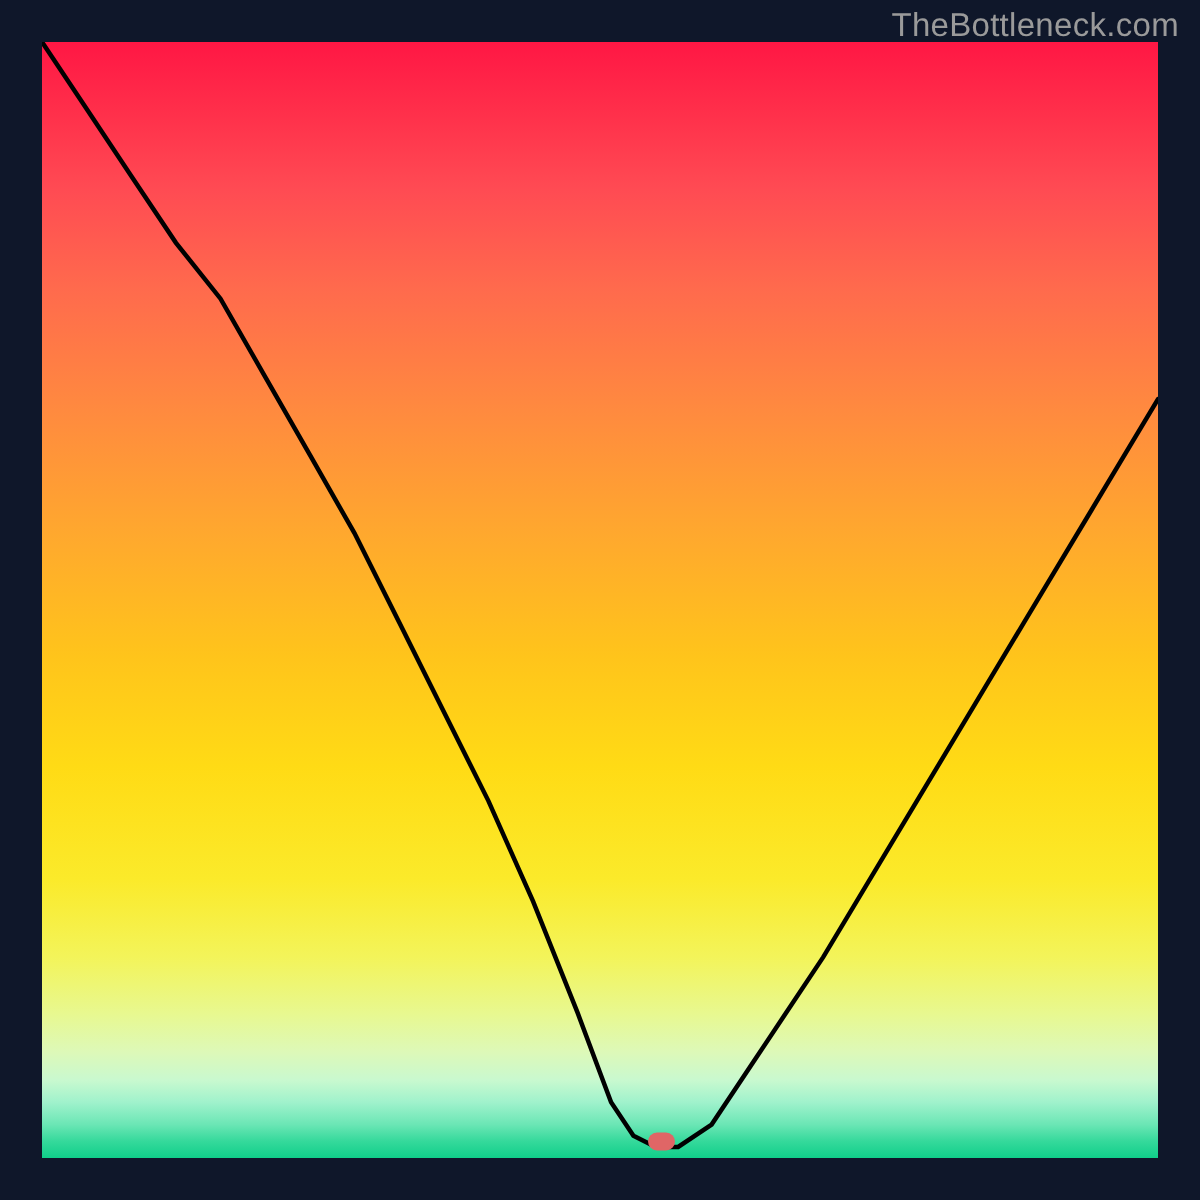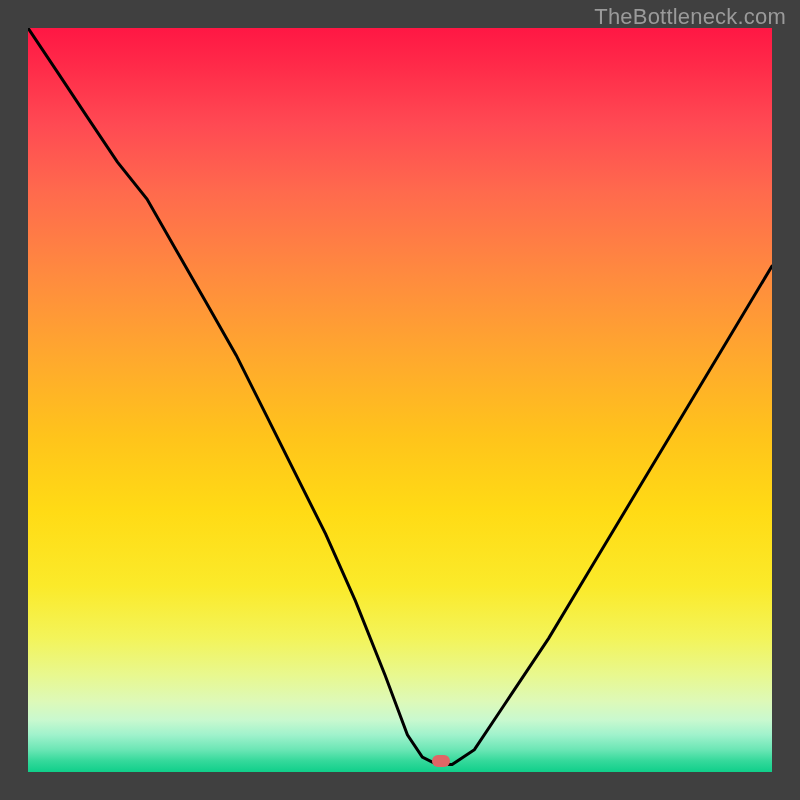--- a/index.html
+++ b/index.html
@@ -1,21 +1,21 @@
 <!DOCTYPE html>
 <html><head>
 <meta charset="utf-8">
 <style>
   * { margin: 0; padding: 0; box-sizing: border-box; }
   html, body { width: 800px; height: 800px; overflow: hidden; background: #000; }
   .frame {
     position: absolute;
     top: 0; left: 0;
     width: 800px; height: 800px;
-    background: #404040;
+    background: #0f172a;
   }
   .plot {
     position: absolute;
     top: 28px;
     left: 28px;
     width: 744px;
     height: 744px;
     overflow: hidden;
   }
   .gradient {

